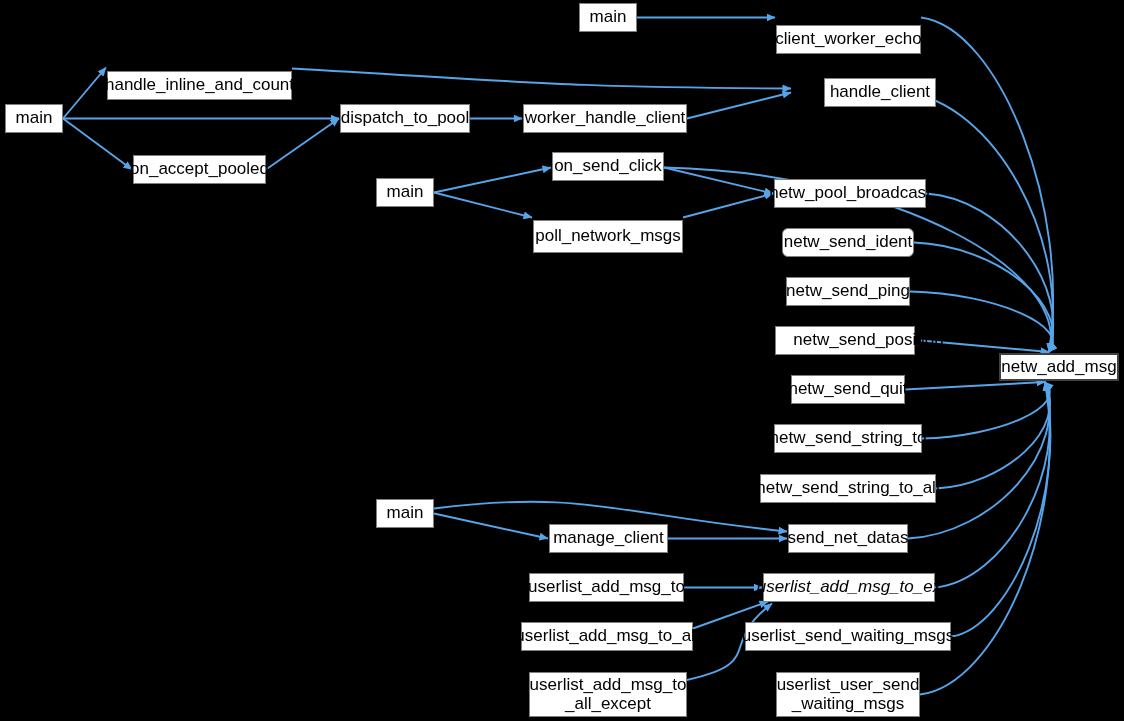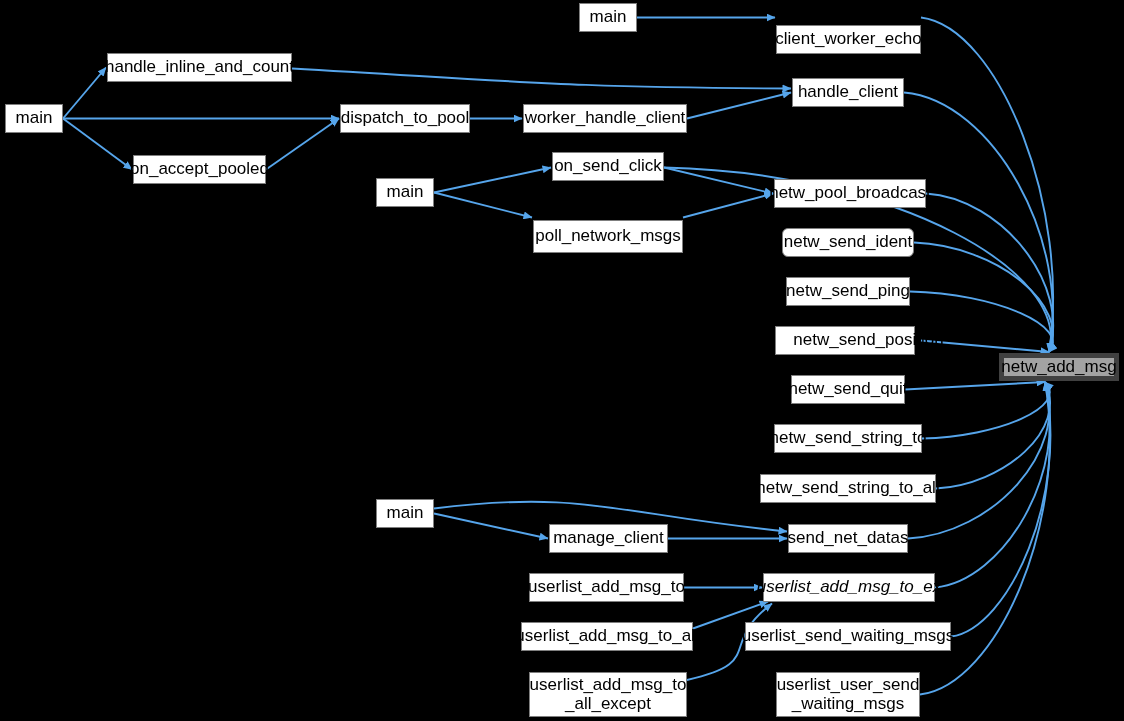--- a/index.html
+++ b/index.html
@@ -22,22 +22,22 @@
     line-height:1.08;
     display:flex;
     align-items:center;
     justify-content:center;
     text-align:center;
     white-space:pre;
     letter-spacing:0px;
     z-index:5;
   }
   .node.current{
-    background:#a3a3a3;
-    border:5px solid #404040;
+    background:#ffffff;
+    border:2px solid #404040;
   }
 </style>
 </head>
 <body>
 
 <div id="canvas">
   <svg id="edges" viewBox="0 0 1124 721" xmlns="http://www.w3.org/2000/svg">
     <defs>
       <marker id="ah" markerWidth="9" markerHeight="8" refX="8.5" refY="4" orient="auto" markerUnits="userSpaceOnUse">
         <path d="M0,0 L9,4 L0,8 z" fill="#56a5eb"></path>
@@ -74,22 +74,22 @@
         <path d="M693,628.5 L768,601.5"></path>
         <path d="M687,680 C767,662 717,645.5 772,603.5"></path>
         <path d="M935,587.5 C1003.2,581.335 1069,472.42 1045,382"></path>
         <path d="M951,636.5 C1009.28,628.865 1069,493.98 1045,382"></path>
         <path d="M920,694.5 C997.5,685.125 1069,519.5 1045,382"></path>
       </g>
   </svg>
   <div id="nodes">
       <div class="node" style="left: 579px; top: 3px; width: 58px; height: 29px;">main</div>
       <div class="node" style="left: 776px; top: 3px; width: 145px; height: 29px; margin-top: 22px;">client_worker_echo</div>
-      <div class="node" style="left: 107px; top: 53px; width: 185px; height: 29px;">handle_inline_and_count</div>
-      <div class="node" style="left: 792px; top: 78px; width: 112px; height: 29px;">handle_client</div>
+      <div class="node" style="left: 107px; top: 71px; width: 185px; height: 29px;">handle_inline_and_count</div>
+      <div class="node" style="left: 824px; top: 78px; width: 112px; height: 29px;">handle_client</div>
       <div class="node" style="left: 5px; top: 104px; width: 58px; height: 29px;">main</div>
       <div class="node" style="left: 340px; top: 104px; width: 130px; height: 29px;">dispatch_to_pool</div>
       <div class="node" style="left: 523px; top: 104px; width: 164px; height: 29px;">worker_handle_client</div>
       <div class="node" style="left: 133px; top: 155px; width: 133px; height: 29px;">on_accept_pooled</div>
       <div class="node" style="left: 552px; top: 152px; width: 112px; height: 29px;">on_send_click</div>
       <div class="node" style="left: 376px; top: 178px; width: 58px; height: 29px;">main</div>
       <div class="node" style="left: 774px; top: 179px; width: 152px; height: 29px;">netw_pool_broadcast</div>
       <div class="node" style="left: 533px; top: 220px; width: 150px; height: 33px;">poll_network_msgs</div>
       <div class="node" style="left: 782px; top: 228px; width: 132px; height: 29px; border-radius: 6px;">netw_send_ident</div>
       <div class="node" style="left: 786px; top: 277px; width: 124px; height: 29px;">netw_send_ping</div>

